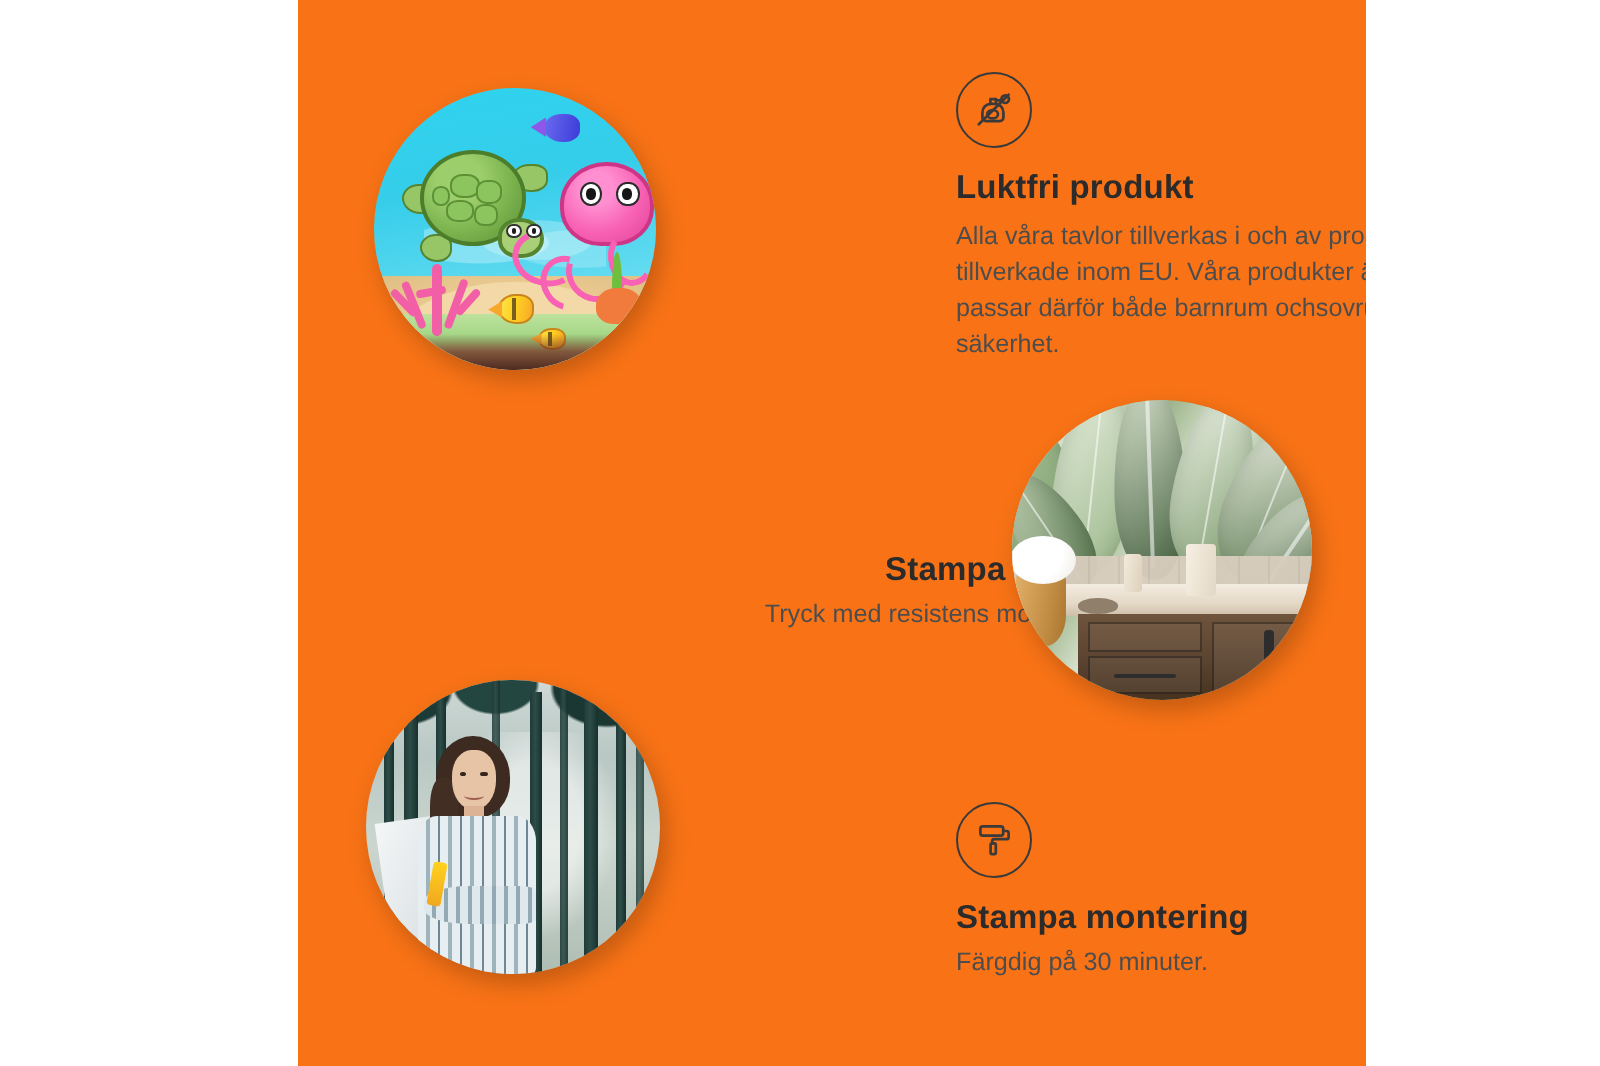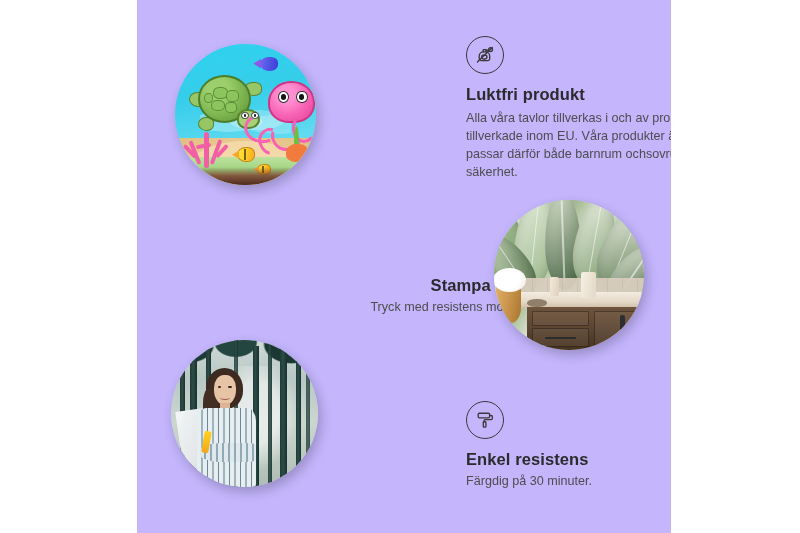--- a/index.html
+++ b/index.html
@@ -15,25 +15,25 @@
   #stage {
     position: relative;
     width: 800px;
     height: 533px;
     background: #ffffff;
   }
 
   
   #canvas {
     position: absolute;
-    left: 137px;
+    left: 149px;
     top: 0;
     width: 534px;
     height: 533px;
-    background: #c4b5fd;
+    background: #f97316;
     overflow: hidden;
   }
 
   
   .circle-img {
     position: absolute;
     border-radius: 50%;
     overflow: hidden;
     box-shadow: 3px 5px 12px rgba(0,0,0,0.22);
   }
@@ -329,18 +329,18 @@
     </div>
 
     <div class="feature" id="feature-mounting">
       <div class="icon-badge">
         <svg width="24" height="24" viewBox="0 0 24 24" fill="none" stroke="#3a3a3a" stroke-width="1.35" stroke-linecap="round" stroke-linejoin="round">
           <rect x="5.2" y="5.2" width="11.4" height="4.6" rx="1.2"></rect>
           <path d="M16.6 7.5h1.7c.6 0 1 .4 1 1v2.1c0 .6-.4 1-1 1h-6.2c-.6 0-1 .4-1 1v1.1"></path>
           <rect x="10.3" y="13.7" width="2.6" height="5.4" rx=".7"></rect>
         </svg>
       </div>
-      <div class="f-title">Enkel resistens</div>
+      <div class="f-title">Stampa montering</div>
       <div class="f-desc">Färgdig på 30 minuter.</div>
     </div>
 
   </div>
 </div>
 
 </body></html>

